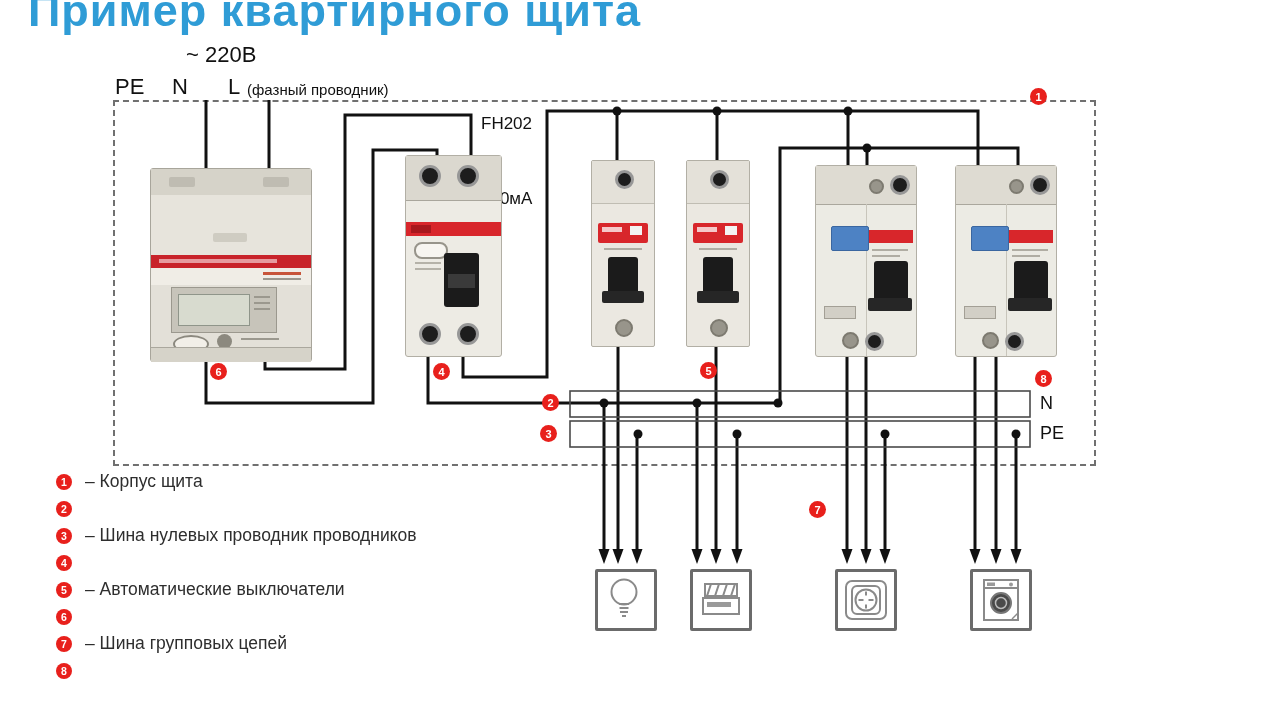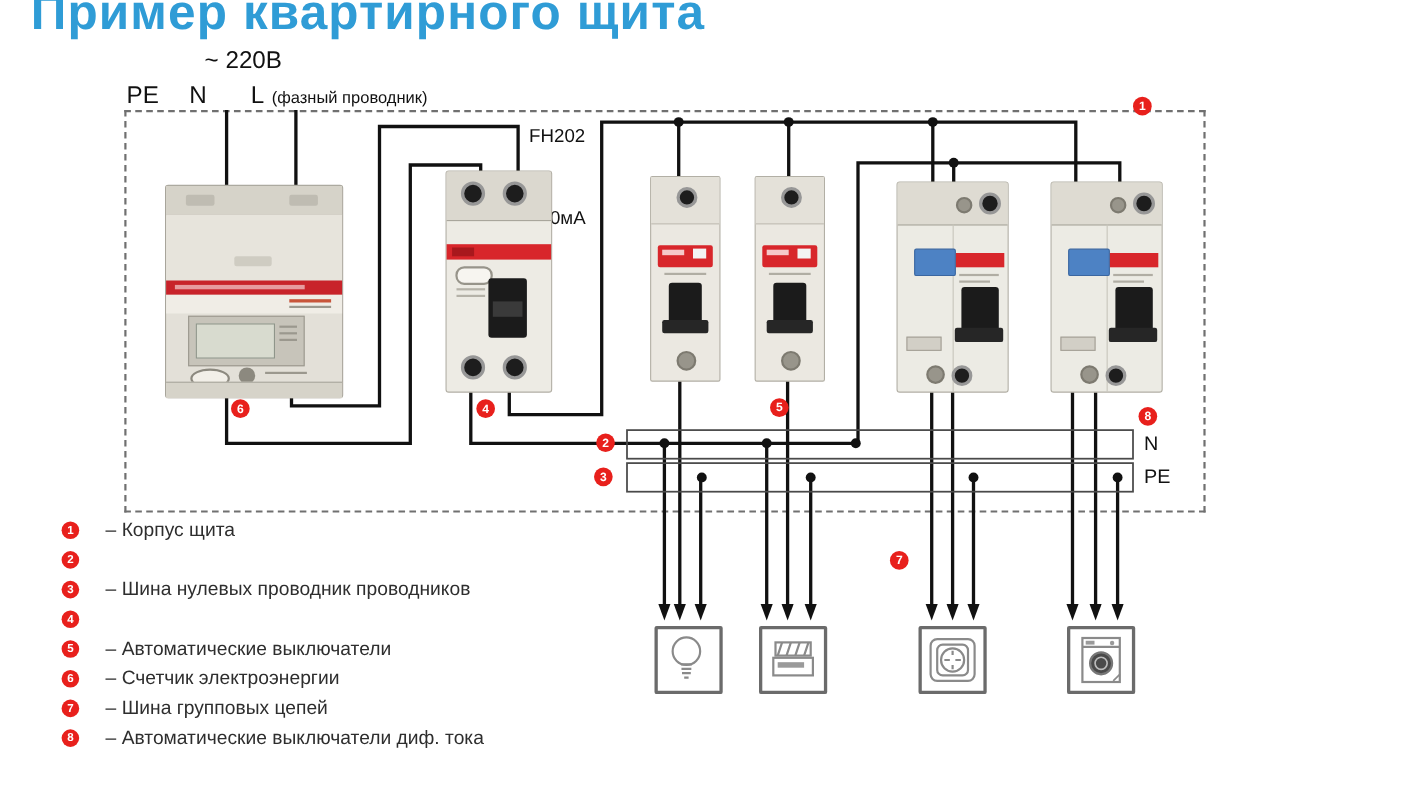--- a/index.html
+++ b/index.html
@@ -17,21 +17,21 @@
   
   .enclosure{left:113px;top:100px;width:979px;height:362px;border:2px dashed #707070;}
   
   .marker{width:17px;height:17px;border-radius:50%;background:#e8201c;color:#fff;
           font-size:11px;font-weight:bold;display:flex;align-items:center;justify-content:center;z-index:30;}
   
   .legend{left:56px;top:468px;z-index:5;}
   .legend-row{display:flex;align-items:center;height:27px;}
   .legend-badge{width:16px;height:16px;border-radius:50%;background:#e8201c;color:#fff;
                 font-size:10.5px;font-weight:bold;display:flex;align-items:center;justify-content:center;flex:0 0 16px;}
-  .legend-text{margin-left:24px;font-size:17.5px;color:#2e2e2e;}
+  .legend-text{margin-left:13px;font-size:17.5px;color:#2e2e2e;}
   
   .device{z-index:10;}
   .screw{border-radius:50%;}
   
   .meter{left:150px;top:168px;width:160px;height:192px;background:#e3e0d8;border:1px solid #a8a59b;border-radius:3px;}
   .meter-top{left:0;top:0;width:160px;height:26px;background:#d6d3c9;border-bottom:1px solid #aaa79d;}
   .meter-notch{top:8px;width:26px;height:10px;background:#bfbcb2;border-radius:2px;}
   .meter-upper{left:0;top:26px;width:160px;height:60px;background:#e7e4dc;}
   .meter-slot{left:62px;top:38px;width:34px;height:9px;background:#cfccc2;border-radius:2px;}
   .meter-red{left:0;top:86px;width:160px;height:13px;background:#c8232a;}
@@ -331,25 +331,23 @@
     </div>
     <div class="legend-row">
       <span class="legend-badge">4</span>
     </div>
     <div class="legend-row">
       <span class="legend-badge">5</span>
       <span class="legend-text">– Автоматические выключатели</span>
     </div>
     <div class="legend-row">
       <span class="legend-badge">6</span>
-      <span class="legend-text">– Счетчик электроэнергии</span>
     </div>
     <div class="legend-row">
       <span class="legend-badge">7</span>
       <span class="legend-text">– Шина групповых цепей</span>
     </div>
     <div class="legend-row">
       <span class="legend-badge">8</span>
-      <span class="legend-text">– Автоматические выключатели диф. тока</span>
     </div>
   </div>
 
 </div>
 
 </body></html>

